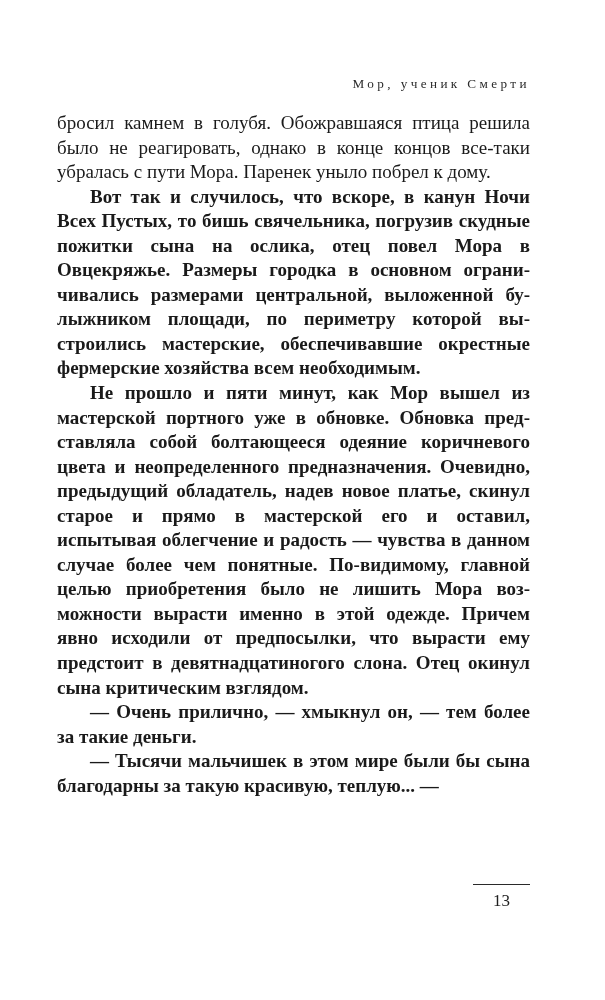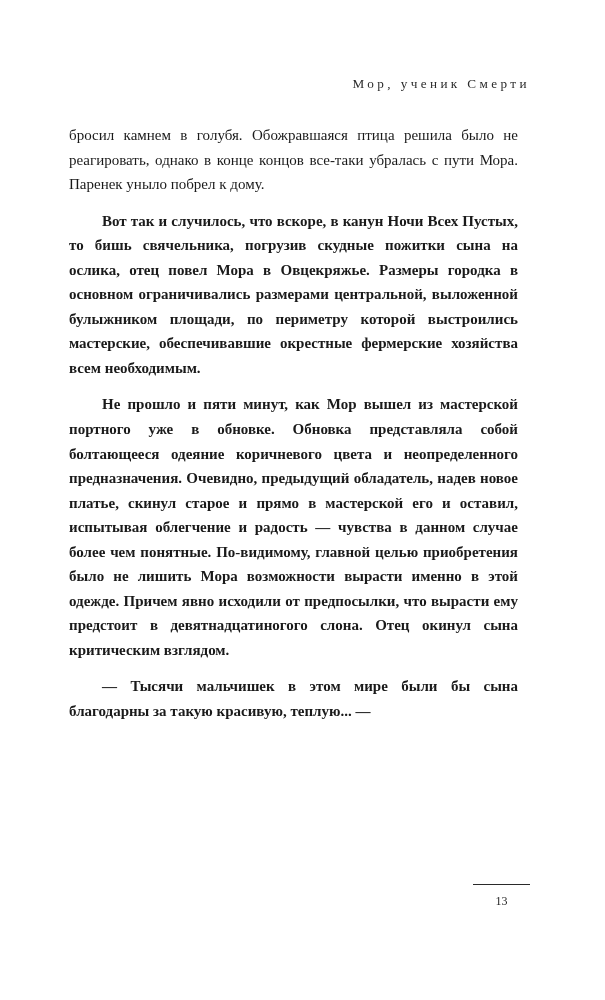--- a/index.html
+++ b/index.html
@@ -42,22 +42,22 @@
 
   
   .textblock {
     position: absolute;
     left: 57px;
     top: 111px;
     width: 473px;
   }
 
   .para {
-    margin: 12px;
-    font-size: 15px;
+    margin: 0;
+    font-size: 19px;
     line-height: 24.55px;
     text-align: justify;
     text-justify: inter-word;
     hyphens: manual;
     text-indent: 0;
     color: #1a1a1a;
   }
   .para.indent {
     text-indent: 33px;
     font-weight: bold;
@@ -71,35 +71,36 @@
     width: 57px;
     height: 1px;
     background: #2a2a2a;
   }
   .folio {
     position: absolute;
     left: 473px;
     top: 890px;
     width: 57px;
     text-align: center;
-    font-size: 12px;
+    font-size: 17px;
     line-height: 22px;
     color: #1f1f1f;
   }
 </style>
 </head>
 <body>
 
 <div class="page">
 
   <div class="running-head">Мор, ученик Смерти</div>
 
   <div class="textblock">
     <p class="para" id="para-0">бросил камнем в голубя. Обожравшаяся птица ре­шила было не реагировать, однако в конце концов все-таки убралась с пути Мора. Паренек уныло по­брел к дому.</p>
     <p class="para indent" id="para-1">Вот так и случилось, что вскоре, в канун Ночи Всех Пустых, то бишь свячельника, погрузив скуд­ные пожитки сына на ослика, отец повел Мора в Овцекряжье. Размеры городка в основном ограни­чивались размерами центральной, выложенной бу­лыжником площади, по периметру которой вы­строились мастерские, обеспечивавшие окрестные фермерские хозяйства всем необходимым.</p>
     <p class="para indent" id="para-2">Не прошло и пяти минут, как Мор вышел из мастерской портного уже в обновке. Обновка пред­ставляла собой болтающееся одеяние коричневого цвета и неопределенного предназначения. Очевид­но, предыдущий обладатель, надев новое платье, скинул старое и прямо в мастерской его и оставил, испытывая облегчение и радость — чувства в дан­ном случае более чем понятные. По-видимому, глав­ной целью приобретения было не лишить Мора воз­можности вырасти именно в этой одежде. Причем явно исходили от предпосылки, что вырасти ему предстоит в девятнадцатиногого слона. Отец окинул сына критическим взглядом.</p>
+    <p class="para indent" id="para-3">— Очень прилично, — хмыкнул он, — тем более за такие деньги.</p>
     <p class="para indent" id="para-5">— Тысячи мальчишек в этом мире были бы сына благодарны за такую красивую, теплую... —</p>
   </div>
 
   <div class="folio-rule"></div>
   <div class="folio">13</div>
 
 </div>
 
 </body></html>

